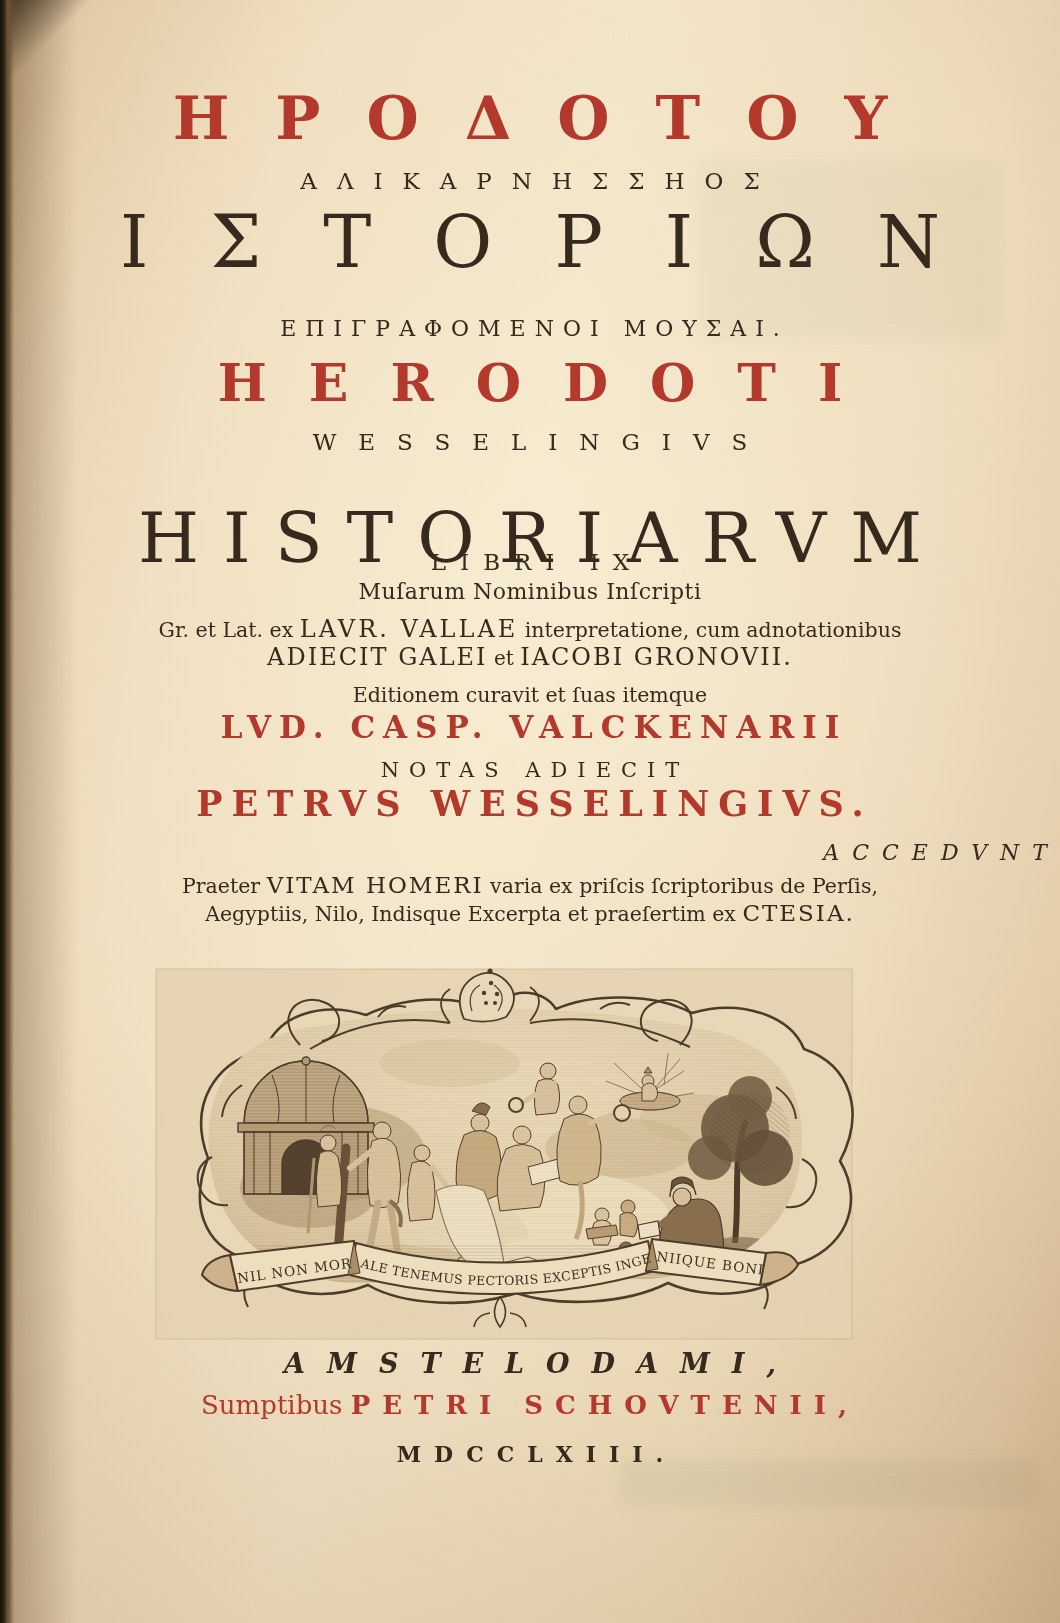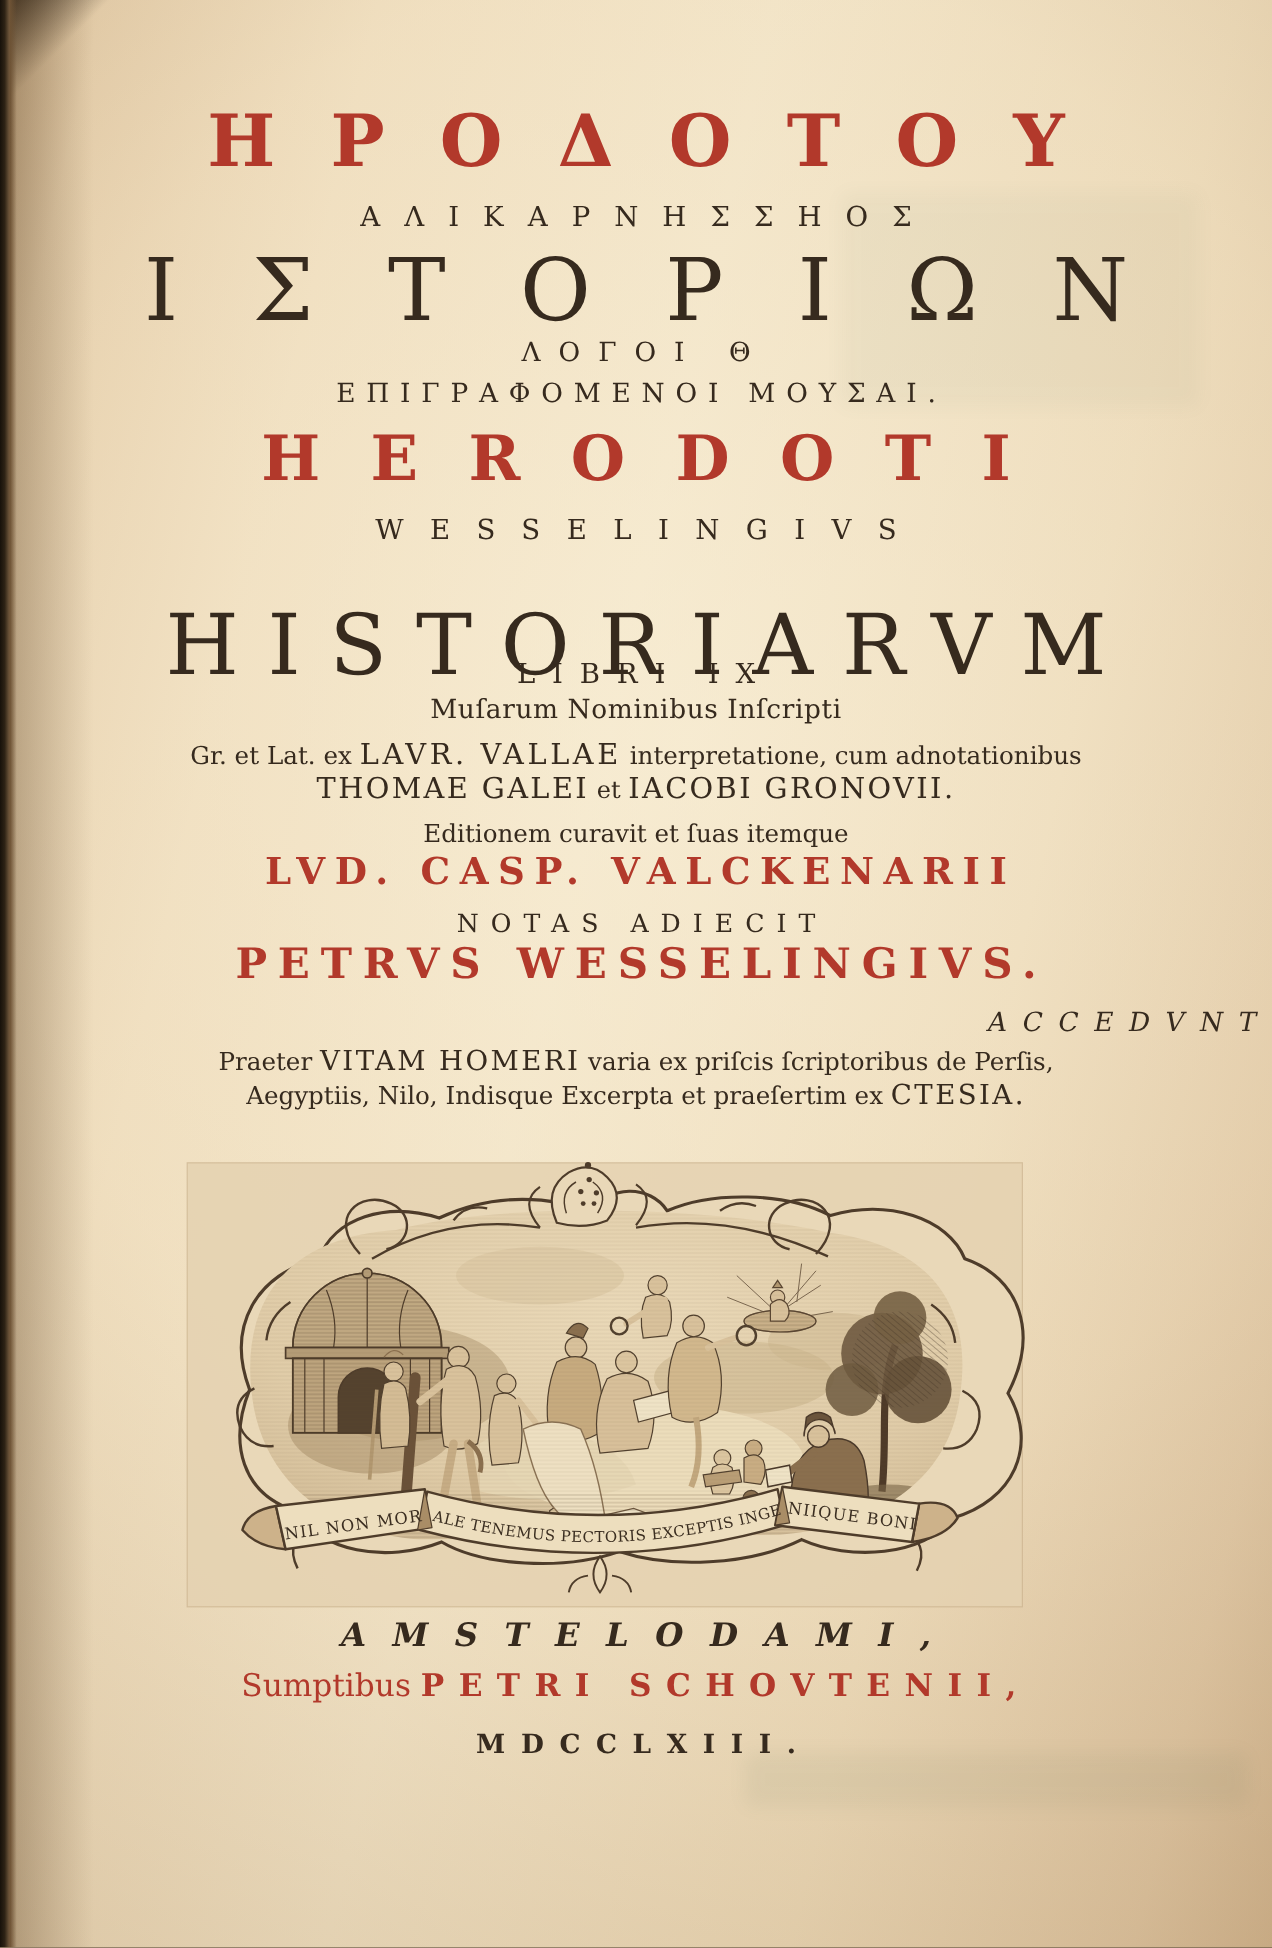--- a/index.html
+++ b/index.html
@@ -69,31 +69,30 @@
 <div class="page">
   <div class="corner-dark"></div>
   <div class="binding-edge"></div>
   <div class="gutter-shadow"></div>
   <div class="ghost g1"></div>
   <div class="ghost g2"></div>
 
   <div class="ln greek-title red">ΗΡΟΔΟΤΟΥ</div>
   <div class="ln greek-sub black">ΑΛΙΚΑΡΝΗΣΣΗΟΣ</div>
   <div class="ln greek-main black">ΙΣΤΟΡΙΩΝ</div>
-  <div class="ln greek-books black">ΛΟΓΟΙ Θ</div>
   <div class="ln greek-muses black">ΕΠΙΓΡΑΦΟΜΕΝΟΙ ΜΟΥΣΑΙ.</div>
 
   <div class="ln latin-title red">HERODOTI</div>
   <div class="ln latin-sub black">WESSELINGIVS</div>
   <div class="ln latin-main black">HISTORIARVM</div>
   <div class="ln libri black">LIBRI IX</div>
   <div class="ln musarum black">Muſarum Nominibus Inſcripti</div>
 
   <div class="ln editors1 black"><span>Gr. et Lat. ex </span><span class="caps">LAVR. VALLAE</span><span> interpretatione, cum adnotationibus</span></div>
-  <div class="ln editors2 black"><span>THOMAE GALEI</span><span class="mid"> et </span><span>IACOBI GRONOVII.</span></div>
+  <div class="ln editors2 black"><span>ADIECIT GALEI</span><span class="mid"> et </span><span>IACOBI GRONOVII.</span></div>
 
   <div class="ln edition black">Editionem curavit et ſuas itemque</div>
   <div class="ln valck red">LVD. CASP. VALCKENARII</div>
   <div class="ln notas black">NOTAS ADIECIT</div>
   <div class="ln wessel red">PETRVS WESSELINGIVS.</div>
   <div class="ln acced black">ACCEDVNT</div>
 
   <div class="ln praeter1 black"><span>Praeter </span><span class="caps">VITAM HOMERI</span><span> varia ex priſcis ſcriptoribus de Perſis,</span></div>
   <div class="ln praeter2 black"><span>Aegyptiis, Nilo, Indisque Excerpta et praeſertim ex </span><span class="caps">CTESIA.</span></div>
 

